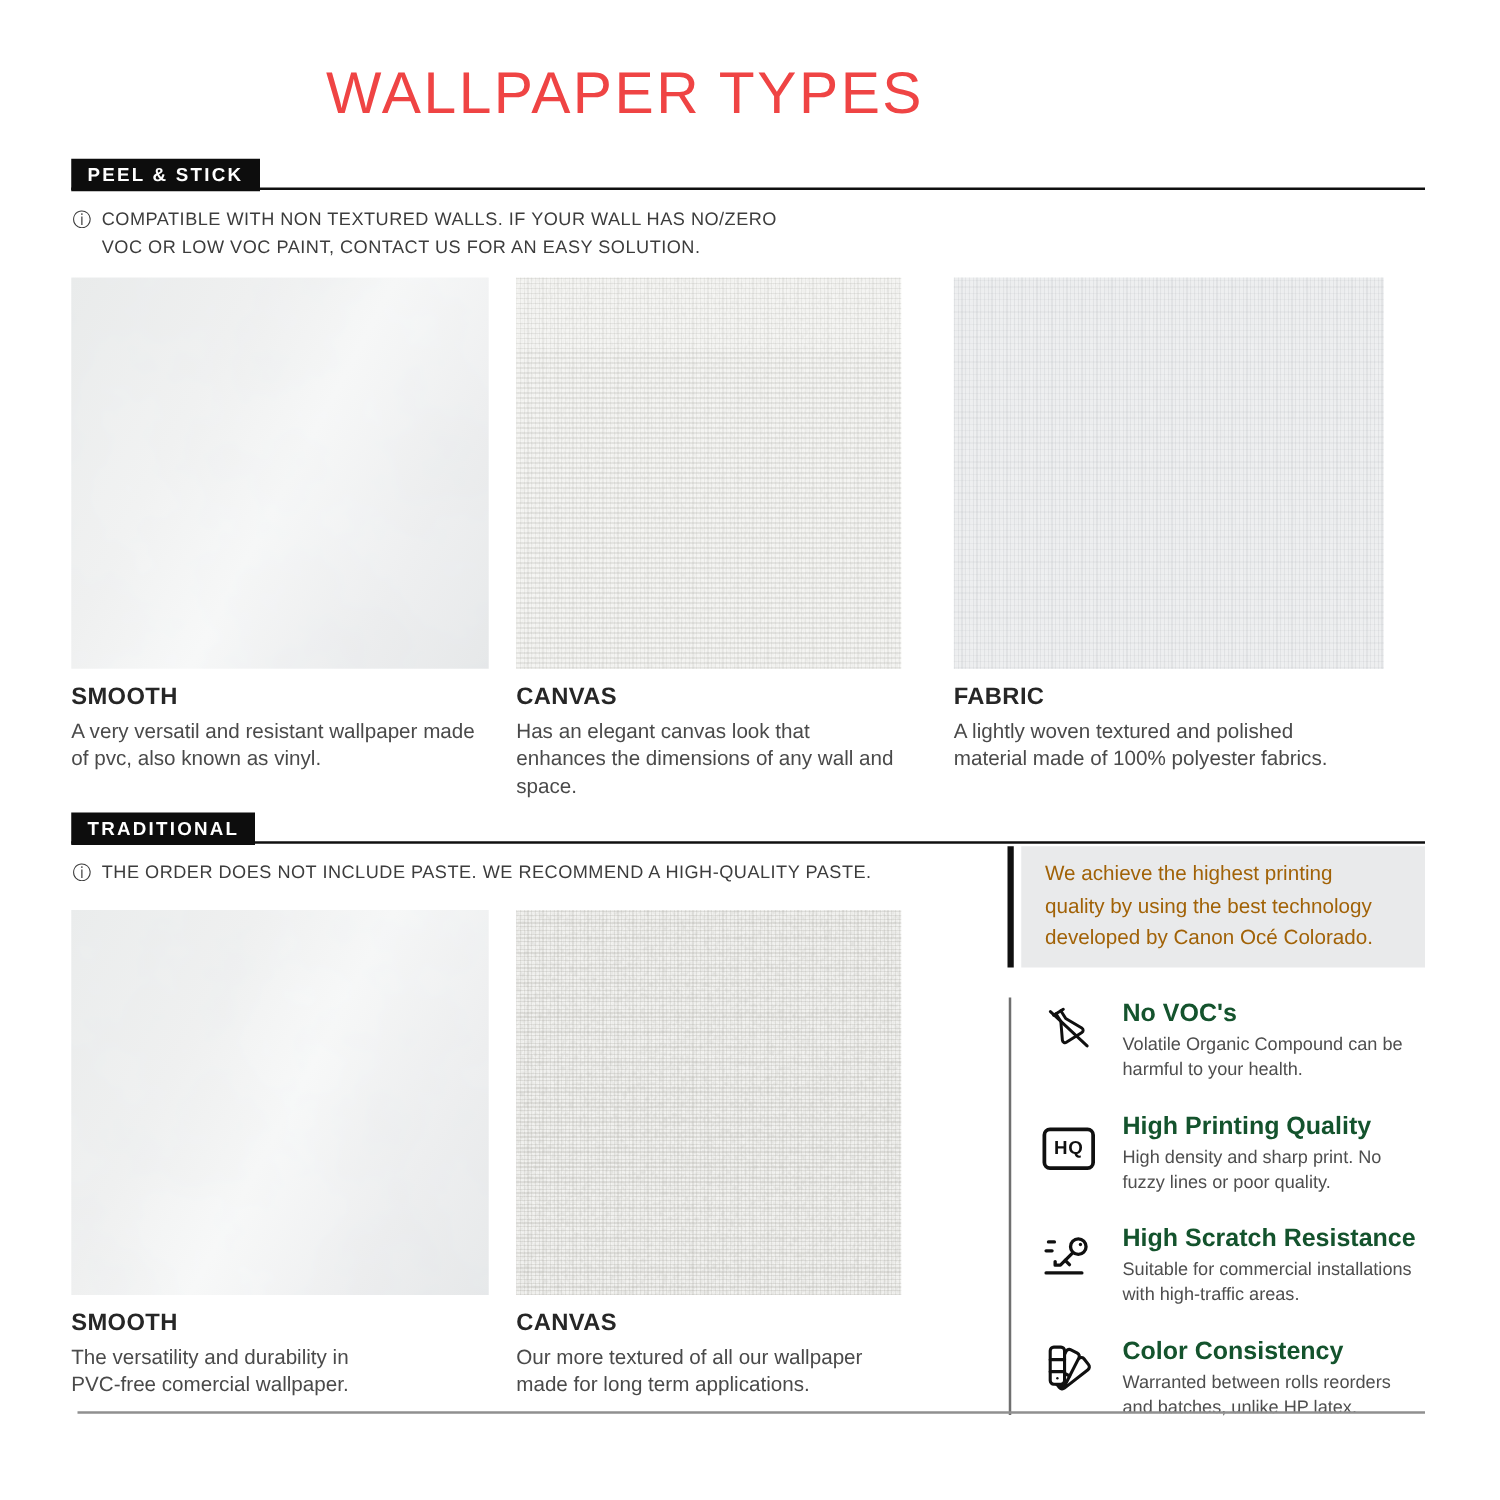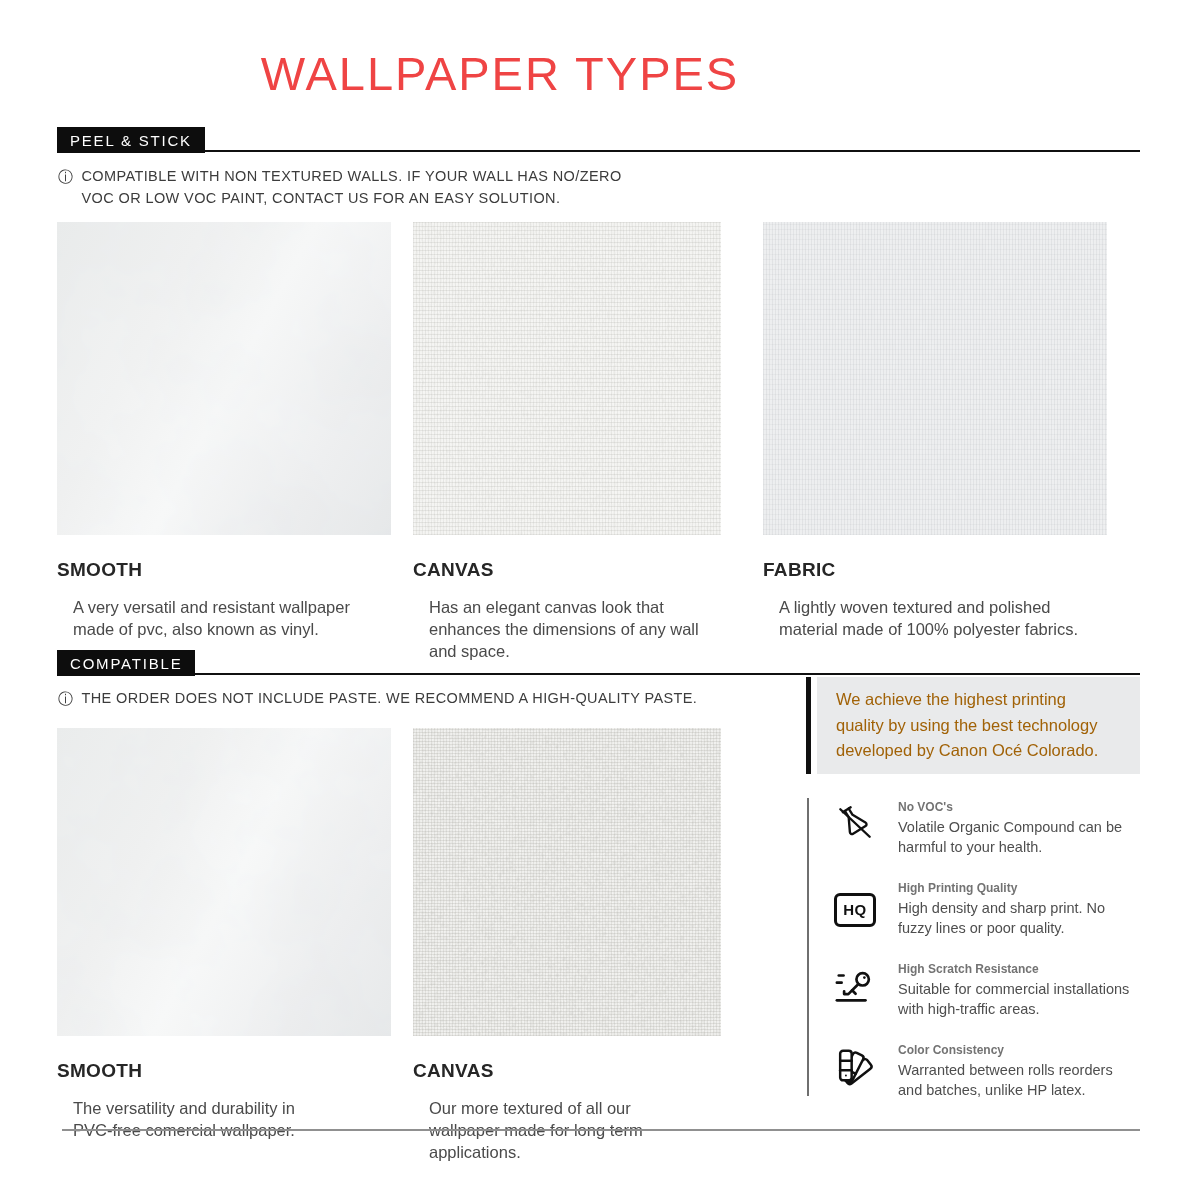--- a/index.html
+++ b/index.html
@@ -5,21 +5,21 @@
   html,body{margin:0;padding:0;background:#ffffff;}
   .page{position:relative;width:1200px;height:1200px;background:#fff;overflow:hidden;
         font-family:"Liberation Sans",sans-serif;color:#2e2e2e;}
 
   
   .title{position:absolute;top:46px;left:0;width:1000px;margin:0;text-align:center;
          font-size:47px;font-weight:300;letter-spacing:2px;color:#ef4444;}
 
   
   .section-tag{position:absolute;left:57px;background:#0d0d0d;color:#fff;font-size:15px;
-               font-weight:400;letter-spacing:1.8px;padding:5px 13px 4px;z-index:2;}
+               font-weight:700;letter-spacing:1.8px;padding:5px 13px 4px;z-index:2;}
   .tag1{top:127px;}  .tag2{top:650px;}
   .section-bar{position:absolute;left:57px;width:1083px;height:2px;background:#101010;}
   .bar1{top:150px;}  .bar2{top:673px;}
 
   
   .note{position:absolute;left:58px;display:flex;gap:8px;font-size:14.5px;
         letter-spacing:.4px;color:#3c3c3c;font-weight:500;}
   .note1{top:166px;} .note2{top:688px;}
   .info-glyph{font-size:15px;line-height:1.45;}
   .note-line{display:block;line-height:1.5;}
@@ -40,36 +40,36 @@
       #f6f6f4;}
   .tex-fabric{background:
       repeating-linear-gradient(90deg, rgba(125,130,138,.11) 0 1px, rgba(0,0,0,0) 1px 3px),
       repeating-linear-gradient(0deg, rgba(125,130,138,.07) 0 1px, rgba(0,0,0,0) 1px 5px),
       #f0f1f2;}
   .tex-canvas-rough{background:
       repeating-linear-gradient(0deg, rgba(122,120,110,.16) 0 1px, rgba(0,0,0,0) 1px 3px),
       repeating-linear-gradient(90deg, rgba(122,120,110,.13) 0 1px, rgba(0,0,0,0) 1px 3px),
       #f4f4f2;}
 
-  .sw-name{font-size:19px;font-weight:700;letter-spacing:.3px;color:#262626;margin:24px 0 6px;}
-  .sw-desc{font-size:16.5px;line-height:1.32;color:#4a4a4a;margin:16px;}
+  .sw-name{font-size:19px;font-weight:700;letter-spacing:.3px;color:#262626;margin:12px 0 6px;}
+  .sw-desc{font-size:16.5px;line-height:1.32;color:#4a4a4a;margin:0;}
   .c1 .sw-desc{max-width:326px;} .c2 .sw-desc{max-width:346px;} .c3 .sw-desc{max-width:330px;}
   .row2 .c1 .sw-desc{max-width:250px;}
 
   
   .sidebar{position:absolute;left:806px;top:677px;width:334px;}
   .quote{display:flex;}
   .quote-bar{width:5px;background:#101010;flex:none;}
   .quote-box{margin-left:6px;flex:1;background:#e9eaeb;padding:10px 14px 10px 19px;}
   .quote-line{font-size:16.5px;line-height:1.55;color:#a16207;}
   .features{position:relative;margin-top:24px;padding:2px 0 0 27px;}
   .rail{position:absolute;left:1px;top:0;bottom:4px;width:2px;background:#6f6f6f;}
   .feature{display:flex;gap:21px;margin-bottom:24px;}
   .f-icon{width:44px;height:46px;flex:none;display:flex;align-items:flex-end;justify-content:center;}
-  .f-title{font-size:12px;font-weight:700;color:#737373;margin:0 0 3px;}
+  .f-title{font-size:20px;font-weight:700;color:#14532d;margin:0 0 3px;}
   .f-desc{font-size:14.5px;line-height:1.38;color:#4e4e4e;max-width:252px;}
   .hq-badge{width:36px;height:28px;border:3px solid #101010;border-radius:6px;display:flex;
             align-items:center;justify-content:center;font-weight:700;font-size:15px;
             letter-spacing:.5px;color:#101010;margin-top:3px;}
 
   .bottom-rule{position:absolute;top:1129px;left:62px;width:1078px;height:2px;background:#909090;}
 </style>
 </head>
 <body>
 
@@ -133,21 +133,21 @@
         </svg>
       </div>
       <figcaption>
         <h3 class="sw-name">FABRIC</h3>
         <p class="sw-desc">A lightly woven textured and polished material made of 100% polyester fabrics.</p>
       </figcaption>
     </figure>
   </div>
 
   <div class="section-bar bar2"></div>
-  <div class="section-tag tag2">COMPATIBLE</div>
+  <div class="section-tag tag2">TRADITIONAL</div>
 
   <div class="note note2">
     <span class="info-glyph">ⓘ</span>
     <span>
       <span class="note-line">THE ORDER DOES NOT INCLUDE PASTE. WE RECOMMEND A HIGH-QUALITY PASTE.</span>
     </span>
   </div>
 
   <div class="row row2">
 

